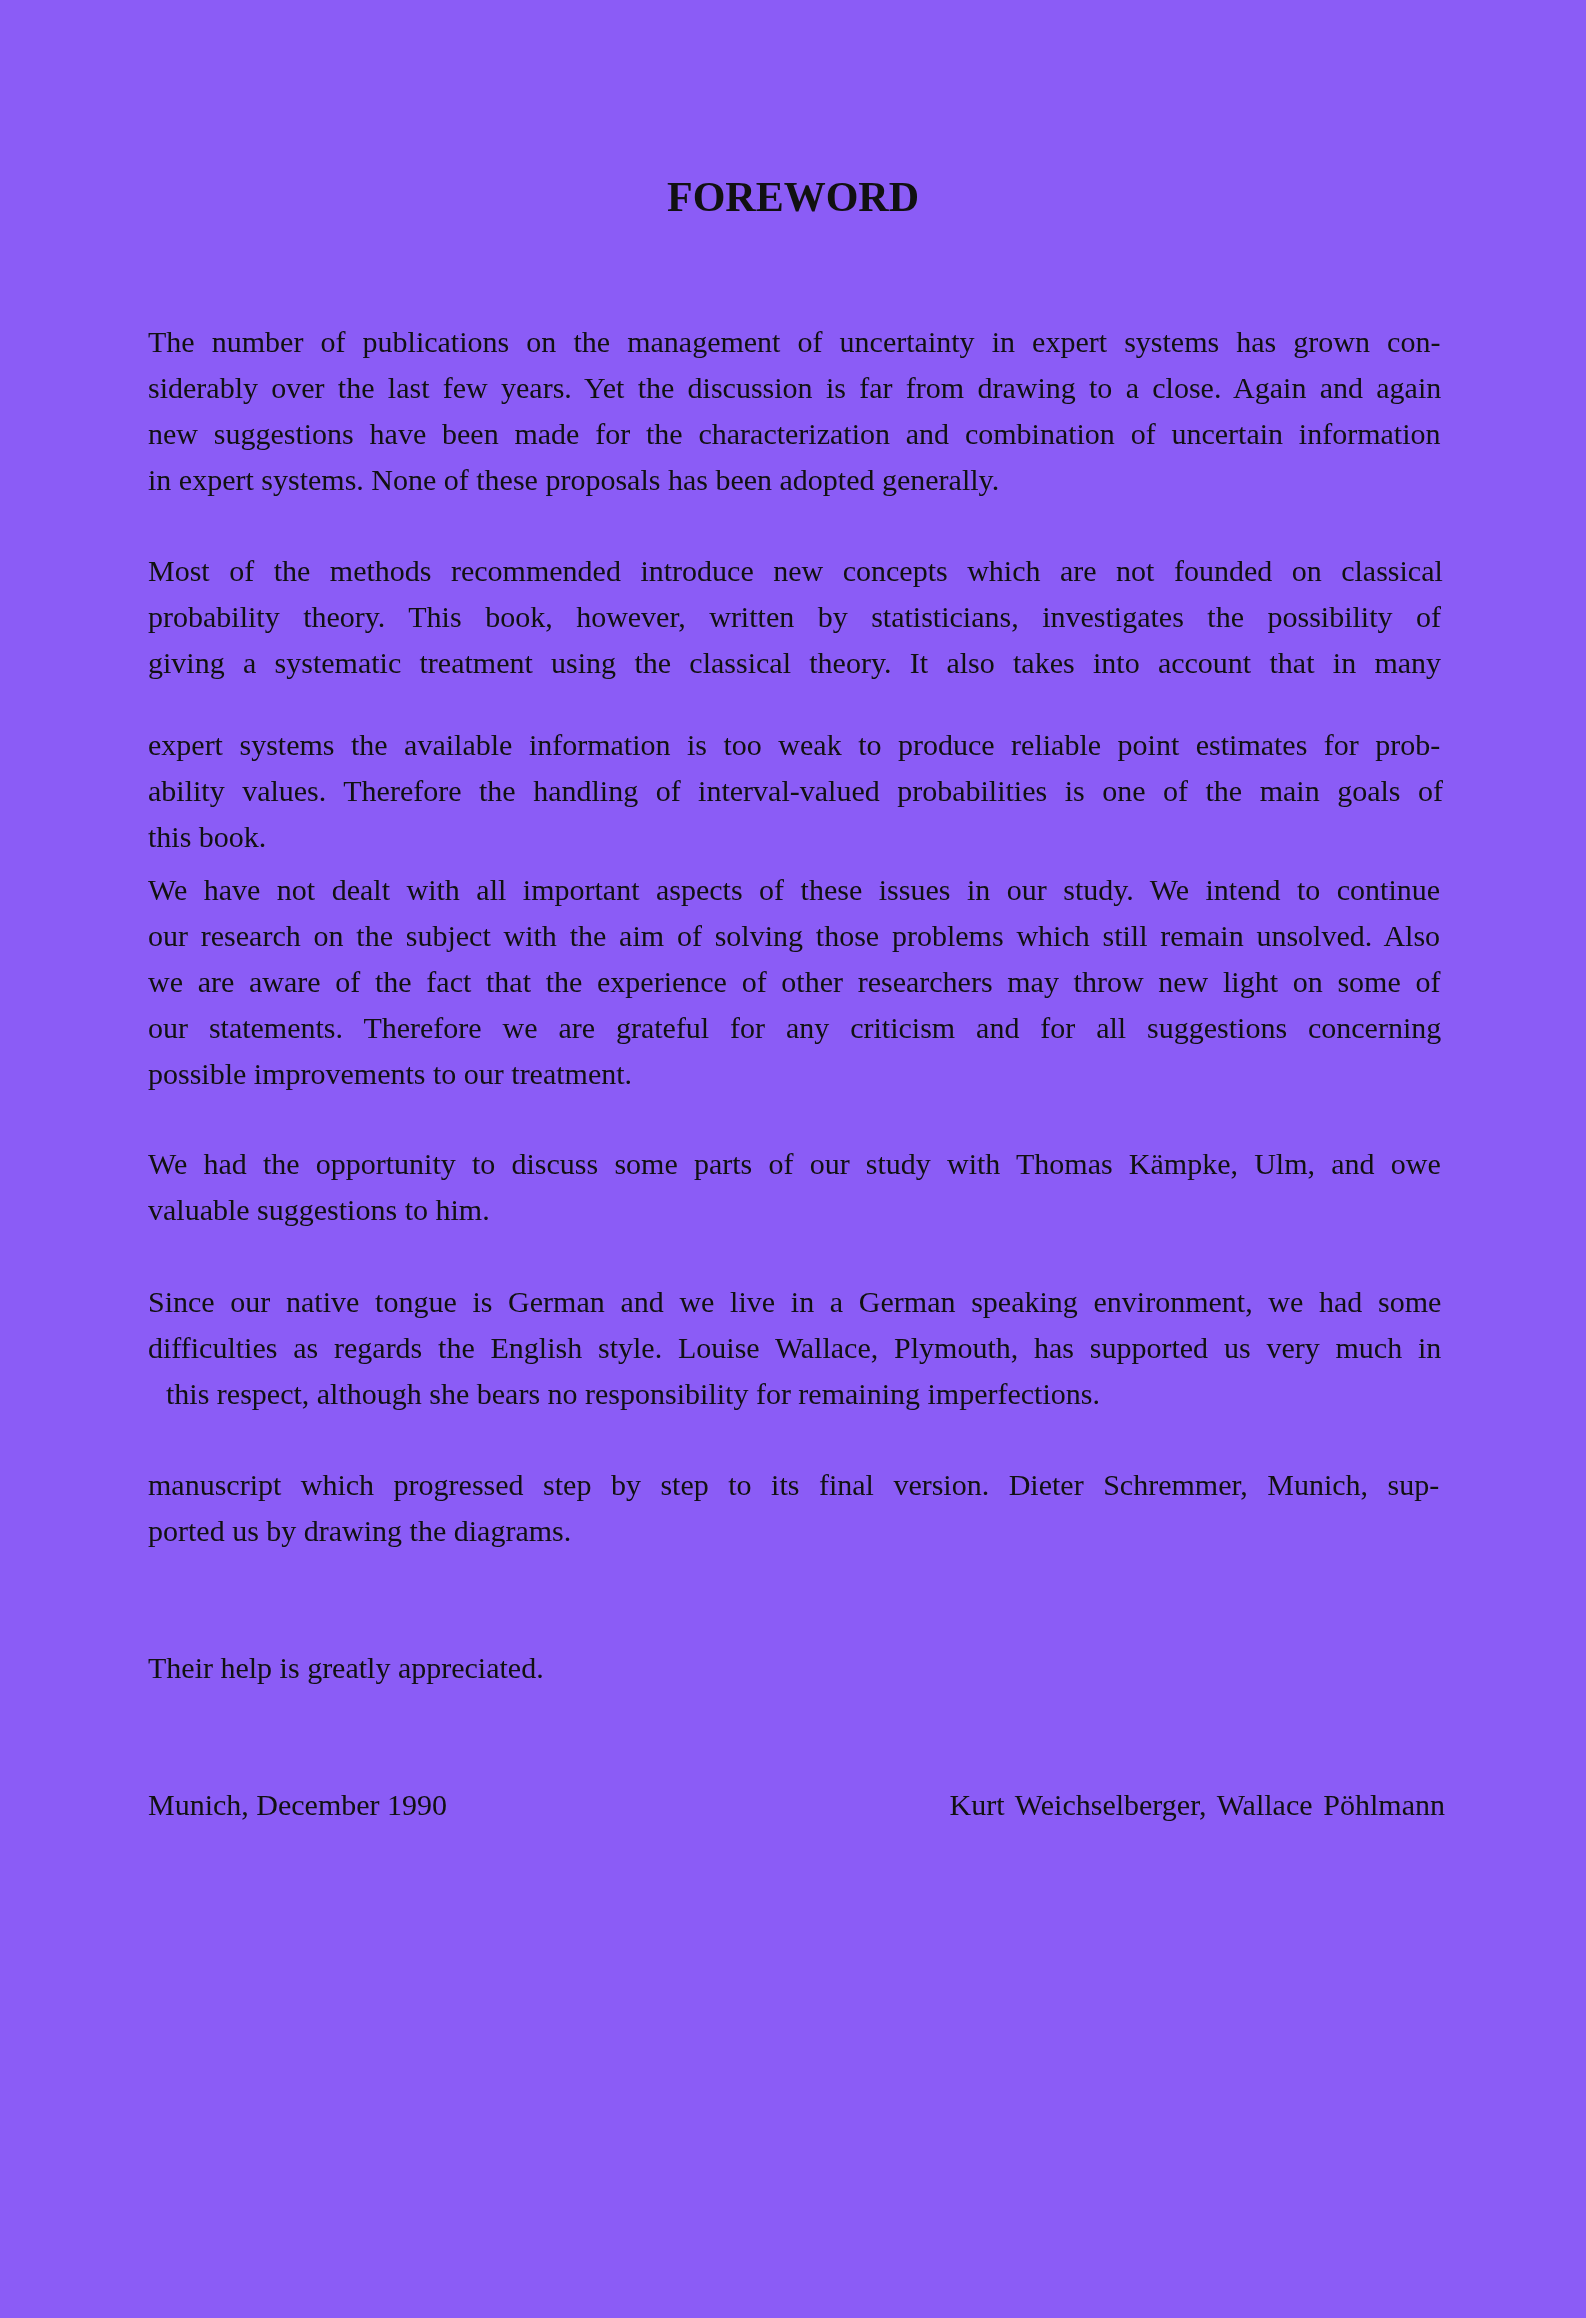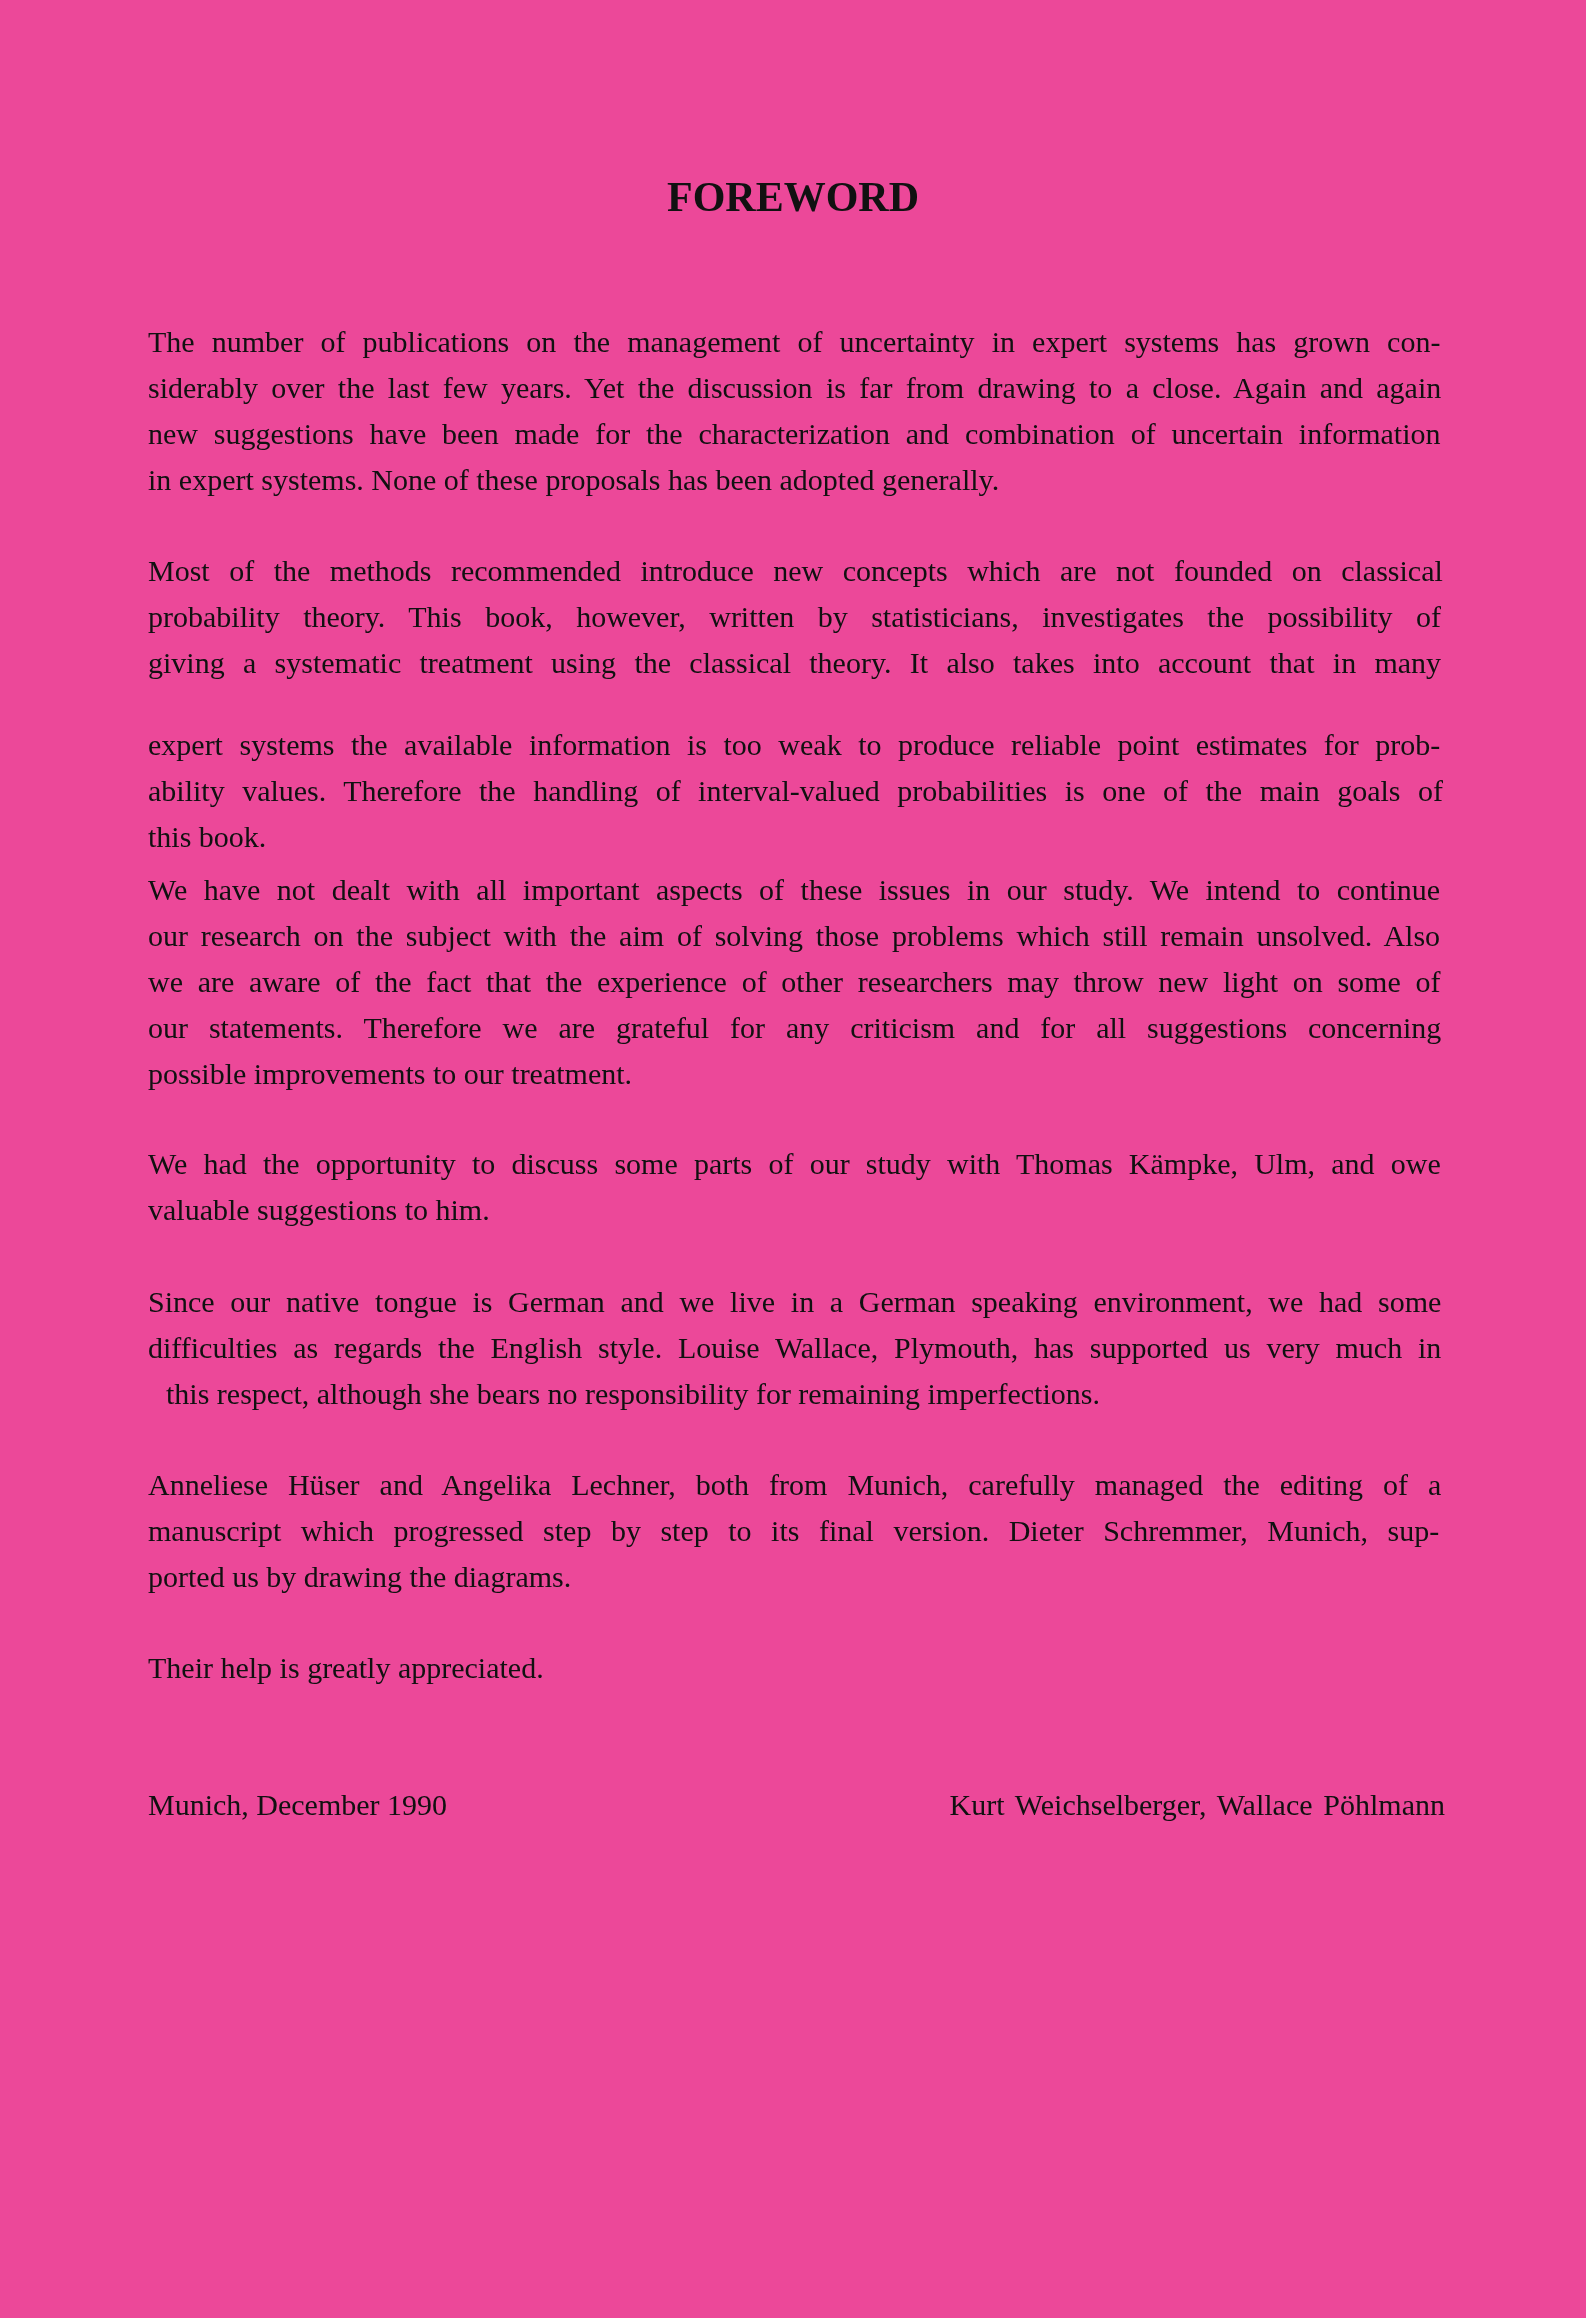--- a/index.html
+++ b/index.html
@@ -14,21 +14,21 @@
       overflow: hidden;
       color: #111111;
       font-family: "Liberation Serif", "DejaVu Serif", serif;
     }
     .page {
       position: absolute;
       left: 0;
       top: 0;
       width: 1586px;
       height: 2319px;
-      background: #ec4899;
+      background: #8b5cf6;
     }
     .title {
       position: absolute;
       left: 0;
       width: 1586px;
       top: 171px;
       text-align: center;
       font-size: 42px;
       font-weight: bold;
       letter-spacing: 0px;
@@ -119,21 +119,20 @@
       <span class="line last" style="display: block; width: 1297px;">valuable suggestions to him.</span>
     </p>
 
     <p class="para" style="top:1279px;">
       <span class="line" style="display: block; width: 1297px; word-spacing: 8.2px; text-align: left; text-align-last: left;">Since our native tongue is German and we live in a German speaking environment, we had some</span>
       <span class="line" style="display: block; width: 1297px; word-spacing: 8.3px; text-align: left; text-align-last: left;">difficulties as regards the English style. Louise Wallace, Plymouth, has supported us very much in</span>
       <span class="line last" style="display: block; width: 1297px; margin-left: 18px;">this respect, although she bears no responsibility for remaining imperfections.</span>
     </p>
 
     <p class="para" style="top:1462px;">
-      <span class="line" style="display: block; width: 1297px; word-spacing: 12.5px; text-align: left; text-align-last: left;">Anneliese Hüser and Angelika Lechner, both from Munich, carefully managed the editing of a</span>
       <span class="line" style="display: block; width: 1297px; word-spacing: 12px; text-align: center; text-align-last: left;">manuscript which progressed step by step to its final version. Dieter Schremmer, Munich, sup-</span>
       <span class="line last" style="display: block; width: 1297px;">ported us by drawing the diagrams.</span>
     </p>
 
     <p class="para" style="top:1645px;">
       <span class="line last" style="display: block; width: 1297px;">Their help is greatly appreciated.</span>
     </p>
   </div>
 
   <div class="sig-row" style="top:1782px;">

